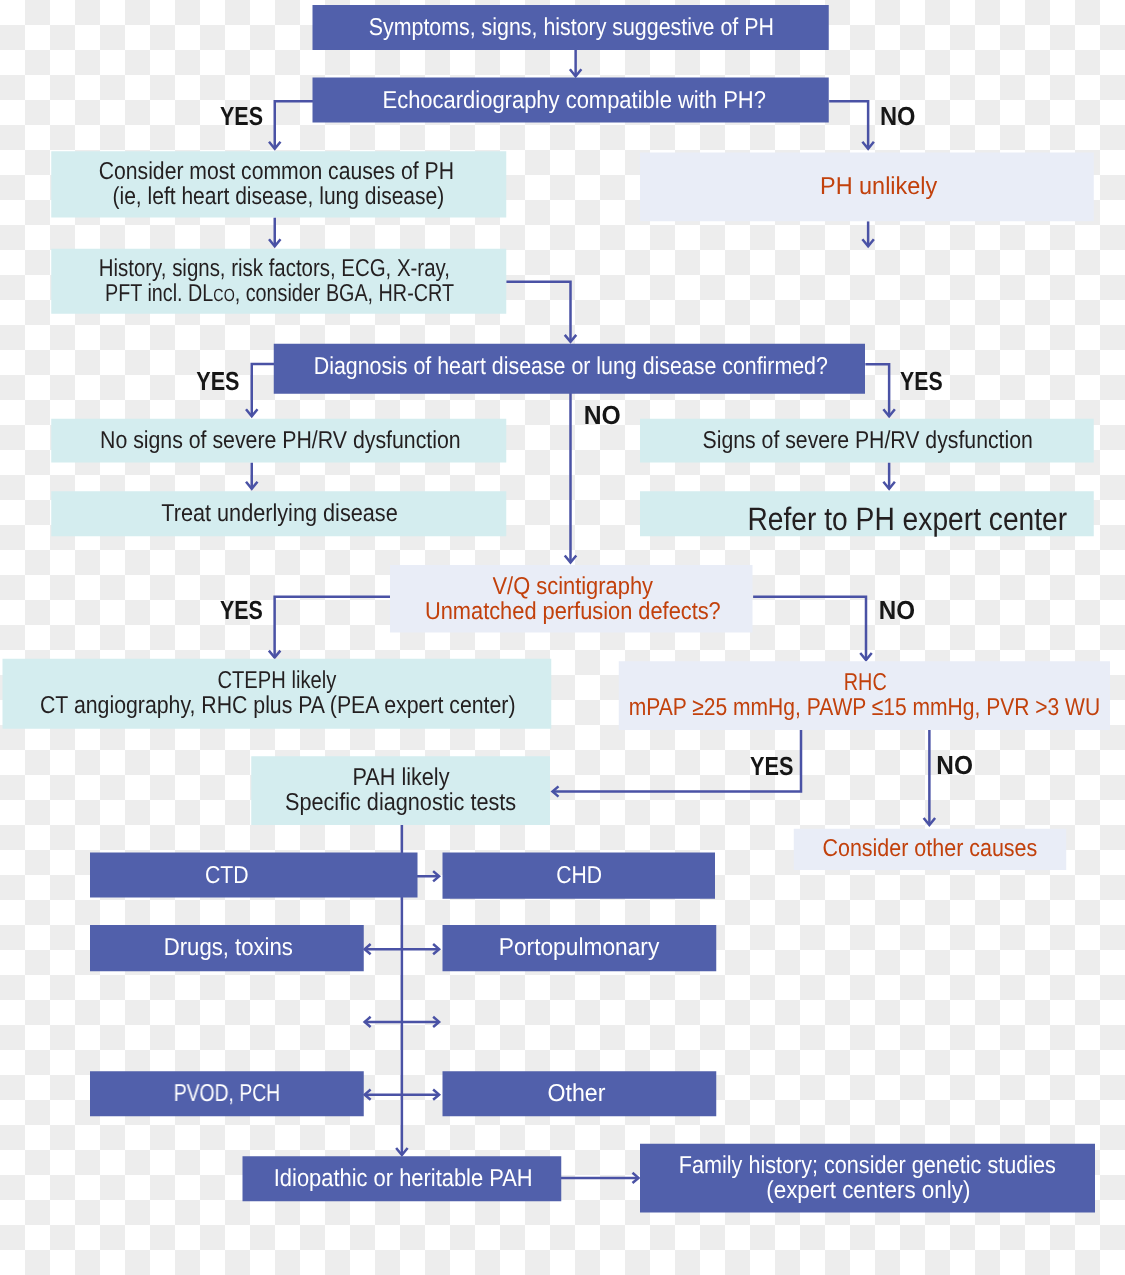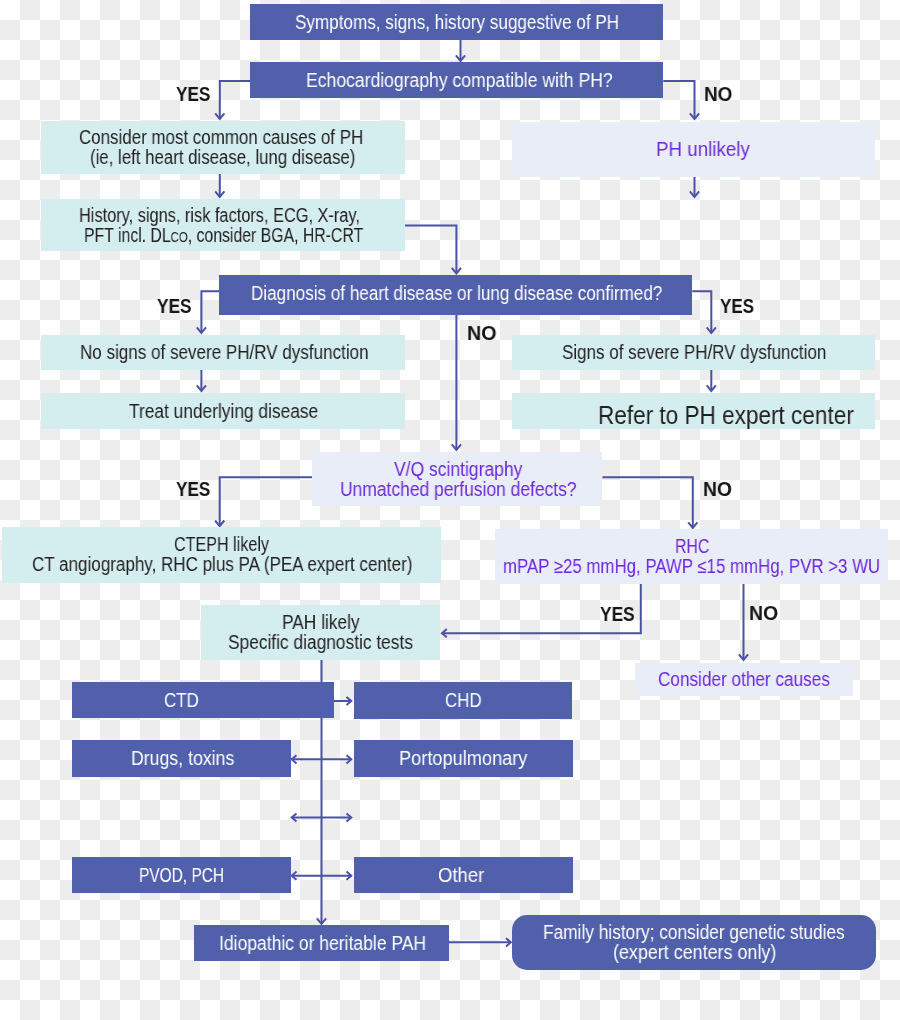--- a/index.html
+++ b/index.html
@@ -10,21 +10,21 @@
     background-image:
       linear-gradient(45deg,#ededed 25%,transparent 25%,transparent 75%,#ededed 75%),
       linear-gradient(45deg,#ededed 25%,transparent 25%,transparent 75%,#ededed 75%);
     background-size:40px 40px;
     background-position:0 0,20px 20px;
   }
   #stage{position:relative;width:900px;height:1020px;}
   .node{position:absolute;box-sizing:border-box;}
   .node.blue{background:#5160AB;color:#ffffff;}
   .node.mint{background:#D4EDEF;color:#231F20;}
-  .node.lav{background:#E9EDF7;color:#6d28d9;}
+  .node.lav{background:#E9EDF7;color:#c2410c;}
   .ln{position:absolute;white-space:nowrap;display:block;
       transform-origin:left top;line-height:1;will-change:transform;}
   .sc{font-size:0.72em;}
   .lbl{position:absolute;font-weight:bold;color:#161616;white-space:nowrap;
        font-size:20.9px;line-height:1;}
   .lt{display:inline-block;transform-origin:left top;position:relative;top:-2.75px;
       will-change:transform;}
   svg#wires{position:absolute;left:0;top:0;width:900px;height:1020px;}
 </style>
 </head>
@@ -188,21 +188,21 @@
     </div>
 <div class="node blue" style="left:72.4px;top:856.7px;width:218.4px;height:36.2px;font-size:19.55px;">
       <span class="ln" style="left:66.70px;top:8.82px;transform:scaleX(0.7920);">PVOD, PCH</span>
     </div>
 <div class="node blue" style="left:353.8px;top:856.7px;width:219.5px;height:36.2px;font-size:19.55px;">
       <span class="ln" style="left:84.10px;top:8.82px;transform:scaleX(0.9476);">Other</span>
     </div>
 <div class="node blue" style="left:194.1px;top:925.0px;width:255.0px;height:35.8px;font-size:19.55px;">
       <span class="ln" style="left:24.80px;top:8.62px;transform:scaleX(0.8970);">Idiopathic or heritable PAH</span>
     </div>
-<div class="node blue" style="left:512.0px;top:915.3px;width:363.9px;height:54.6px;font-size:19.55px;border-radius:15px;">
+<div class="node blue" style="left:512.0px;top:915.3px;width:363.9px;height:54.6px;font-size:19.55px;">
       <span class="ln" style="left:31.00px;top:8.02px;transform:scaleX(0.8851);">Family history; consider genetic studies</span>
       <span class="ln" style="left:101.40px;top:28.02px;transform:scaleX(0.9173);">(expert centers only)</span>
     </div>
 <div class="lbl" style="left:175.8px;top:86.8px;"><span class="lt" style="transform:scaleX(0.8228);">YES</span></div>
 <div class="lbl" style="left:704.1999999999999px;top:86.9px;"><span class="lt" style="transform:scaleX(0.9062);">NO</span></div>
 <div class="lbl" style="left:157.4px;top:298.6px;"><span class="lt" style="transform:scaleX(0.8275);">YES</span></div>
 <div class="lbl" style="left:719.6px;top:298.6px;"><span class="lt" style="transform:scaleX(0.8156);">YES</span></div>
 <div class="lbl" style="left:467.29999999999995px;top:325.9px;"><span class="lt" style="transform:scaleX(0.9445);">NO</span></div>
 <div class="lbl" style="left:175.7px;top:481.4px;"><span class="lt" style="transform:scaleX(0.8204);">YES</span></div>
 <div class="lbl" style="left:703.4px;top:481.6px;"><span class="lt" style="transform:scaleX(0.9254);">NO</span></div>

